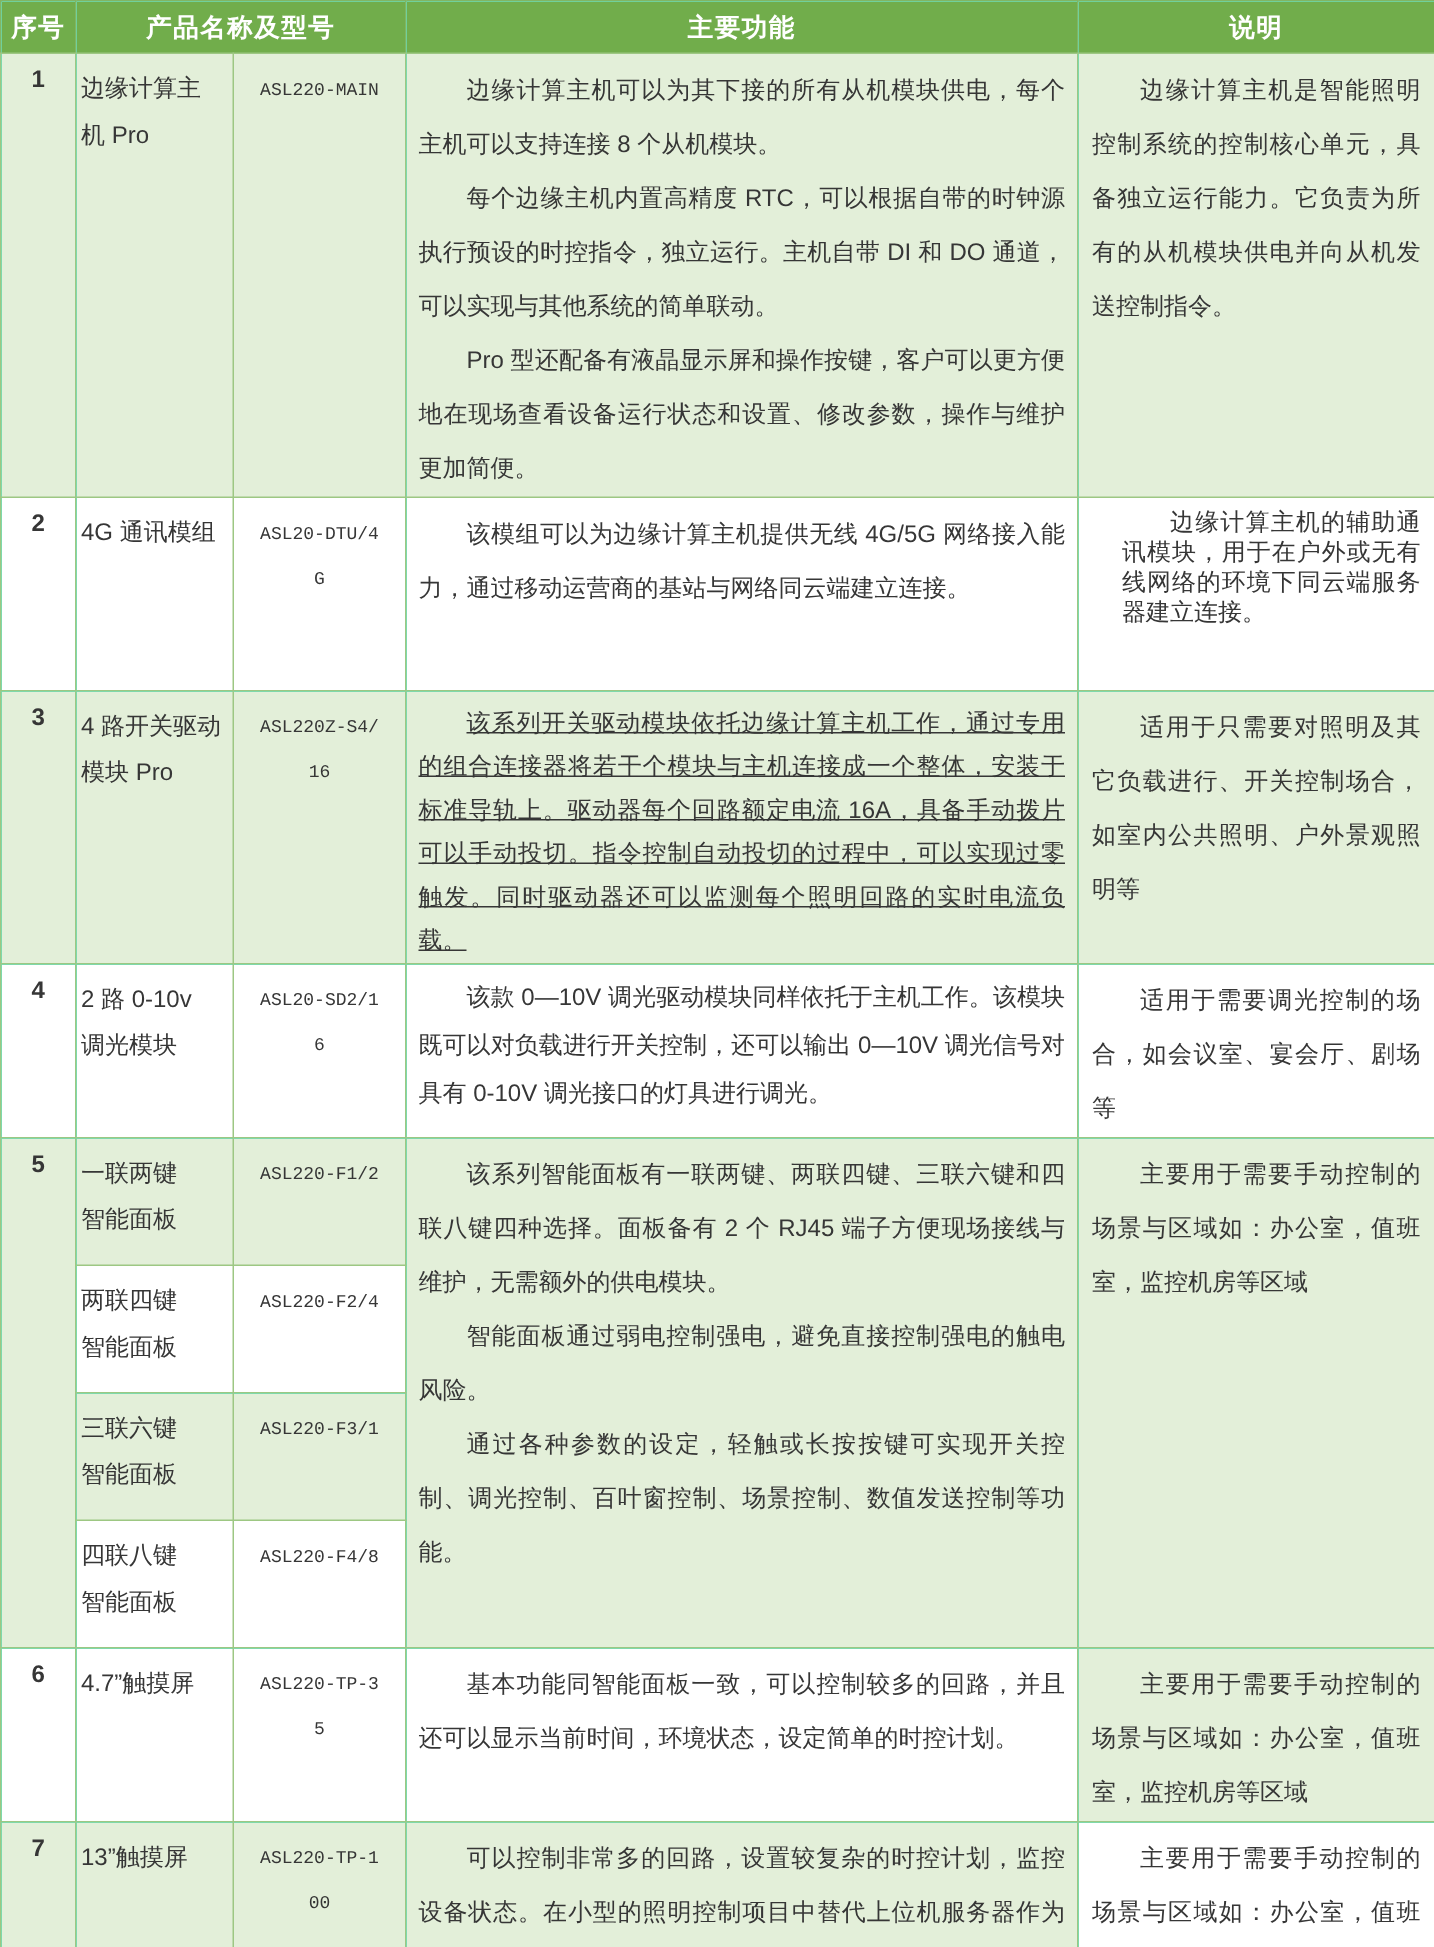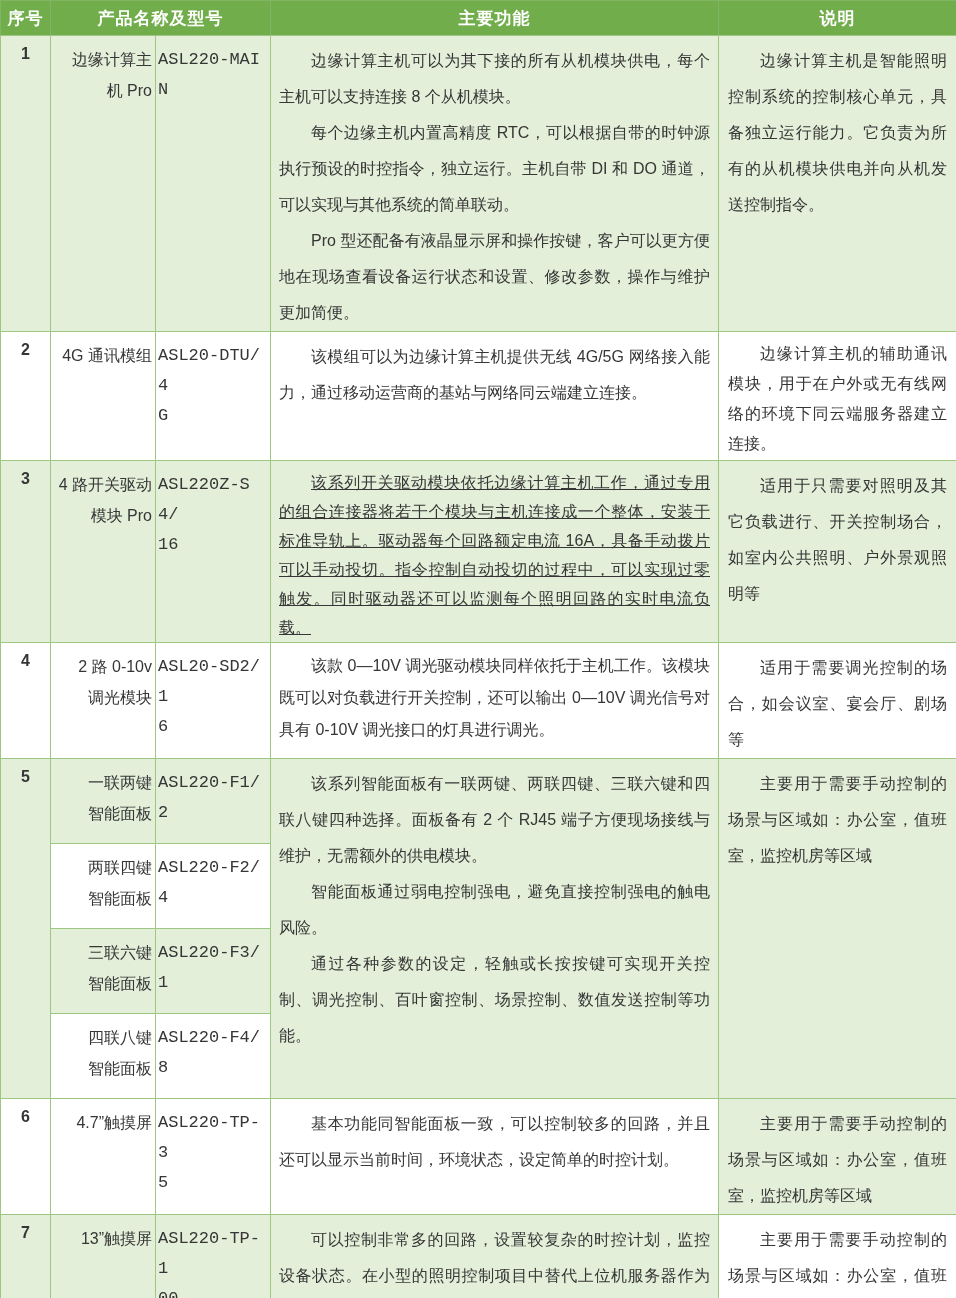--- a/index.html
+++ b/index.html
@@ -30,25 +30,26 @@
     font-size:17px;
     text-align:center;
     vertical-align:middle;
     height:35px;
     letter-spacing:1px;
   }
   td.idx{
     font-weight:bold;text-align:center;font-size:16px;padding-top:9px;
   }
   td.name{
-    text-align:right;font-size:16px;line-height:31px;padding:8px 3px 14px;
+    text-align:left;font-size:16px;line-height:31px;padding:8px 3px 14px;
   }
   td.model{
+    text-align:center;
     font-family:"Liberation Mono","DejaVu Sans Mono",monospace;
-    font-size:17px;line-height:30px;padding:9px 2px 0;
+    font-size:12px;line-height:30px;padding:9px 2px 0;
     word-break:break-all;
   }
   td.func{padding:7px 8px 0 8px;margin-top:48px;}
   td.note{padding:7px 9px 0 9px;}
   td.func p,td.note p{
     margin:0;
     font-size:16px;
     line-height:36px;
     text-align:justify;
     text-indent:2em;
@@ -92,21 +93,21 @@
           </td>
         </tr>
         <tr style="height: 129px;">
           <td class="idx bg-w">2</td>
           <td class="name bg-w">4G 通讯模组</td>
           <td class="model bg-w">ASL20-DTU/4<br>G</td>
           <td class="func bg-w">
             <p>该模组可以为边缘计算主机提供无线 4G/5G 网络接入能力，通过移动运营商的基站与网络同云端建立连接。</p>
           </td>
           <td class="note bg-w">
-            <p style="line-height: 30px;">边缘计算主机的辅助通讯模块，用于在户外或无有线网络的环境下同云端服务器建立连接。</p>
+            <p style="line-height: 20px; margin-left: 20px;">边缘计算主机的辅助通讯模块，用于在户外或无有线网络的环境下同云端服务器建立连接。</p>
           </td>
         </tr>
         <tr style="height: 147px;">
           <td class="idx bg-g">3</td>
           <td class="name bg-g">4 路开关驱动<br>模块 Pro</td>
           <td class="model bg-g">ASL220Z-S4/<br>16</td>
           <td class="func bg-g">
             <p style="line-height: 29px; text-decoration: underline;">该系列开关驱动模块依托边缘计算主机工作，通过专用的组合连接器将若干个模块与主机连接成一个整体，安装于标准导轨上。驱动器每个回路额定电流 16A，具备手动拨片可以手动投切。指令控制自动投切的过程中，可以实现过零触发。同时驱动器还可以监测每个照明回路的实时电流负载。</p>
           </td>
           <td class="note bg-g">

